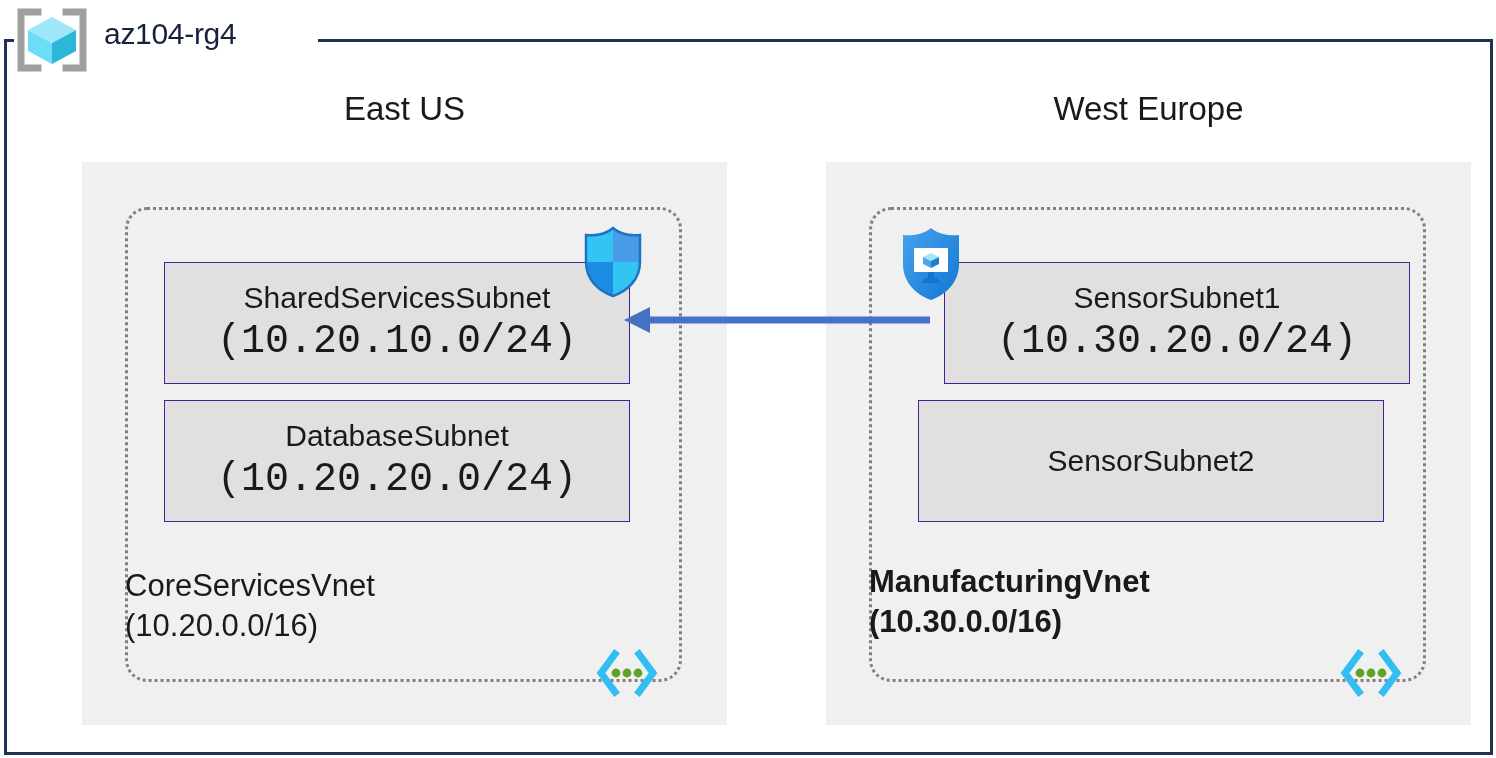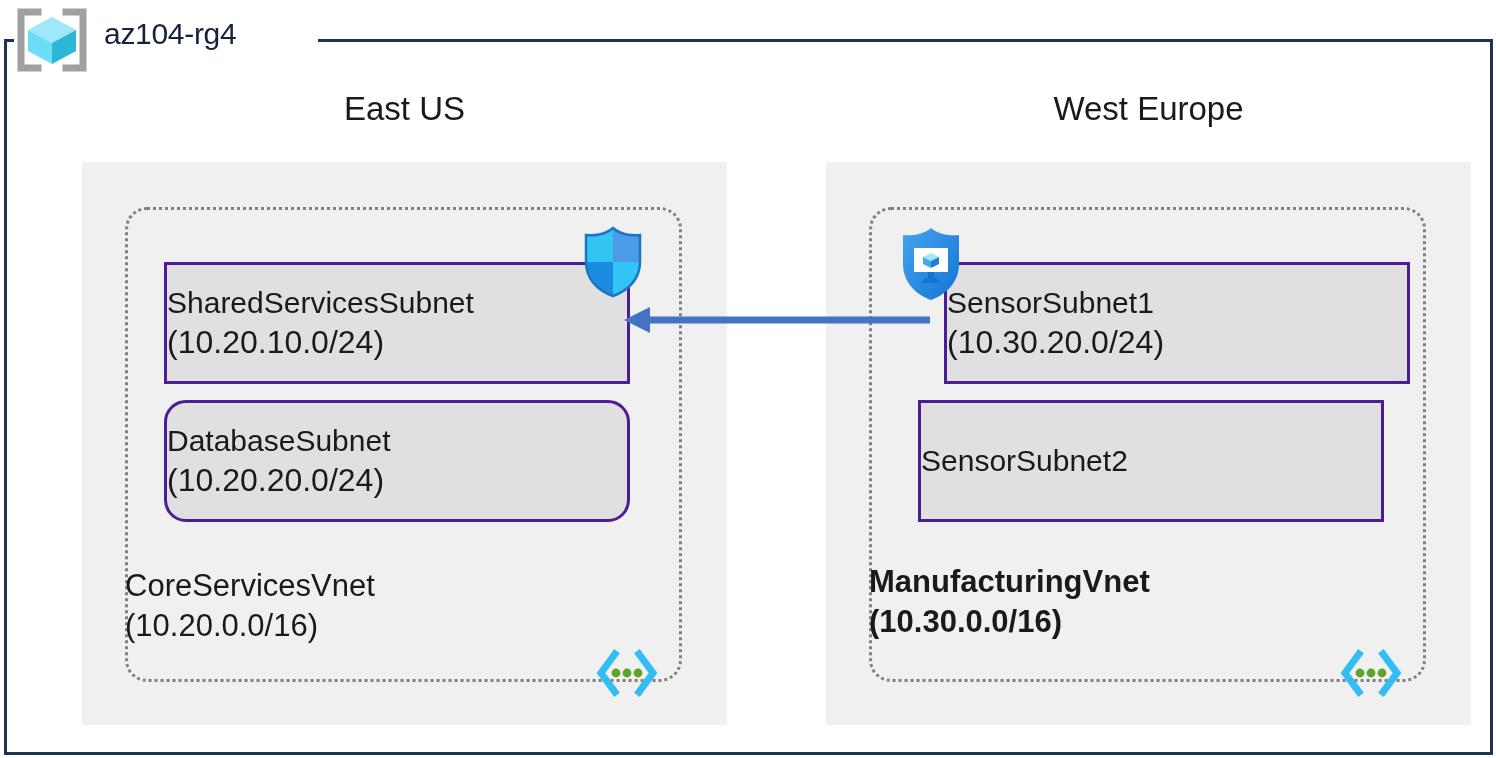--- a/index.html
+++ b/index.html
@@ -105,35 +105,35 @@
     line-height: 1.30;
     white-space: nowrap;
   }
   .vnet-name.east { left: 125px; top: 566px; width: 557px; }
   .vnet-name.west { left: 869px; top: 562px; width: 557px; font-weight: bold; }
 
   
   .subnet {
     position: absolute;
     background: #e0e0e0;
-    border: 3px solid #4c1d95;
+    border: 1px solid #4c1d95;
     box-sizing: border-box;
     display: flex;
     flex-direction: column;
-    align-items: flex-start;
+    align-items: center;
     justify-content: center;
     font-size: 30px;
     color: #1a1a1a;
     line-height: 1.26;
     white-space: nowrap;
   }
-  .subnet .cidr { font-size: 32px; }
+  .subnet .cidr { font-size: 40px; font-family: Liberation Mono, monospace; }
 
   .subnet.e1 { left: 164px; top: 262px; width: 466px; height: 122px; }
-  .subnet.e2 { left: 164px; top: 400px; width: 466px; height: 122px; border-radius: 22px; }
+  .subnet.e2 { left: 164px; top: 400px; width: 466px; height: 122px; }
   .subnet.w1 { left: 944px; top: 262px; width: 466px; height: 122px; }
   .subnet.w2 { left: 918px; top: 400px; width: 466px; height: 122px; }
 
   
   .nsg-icon {
     position: absolute;
     left: 583px;
     top: 226px;
     width: 60px;
     height: 72px;

